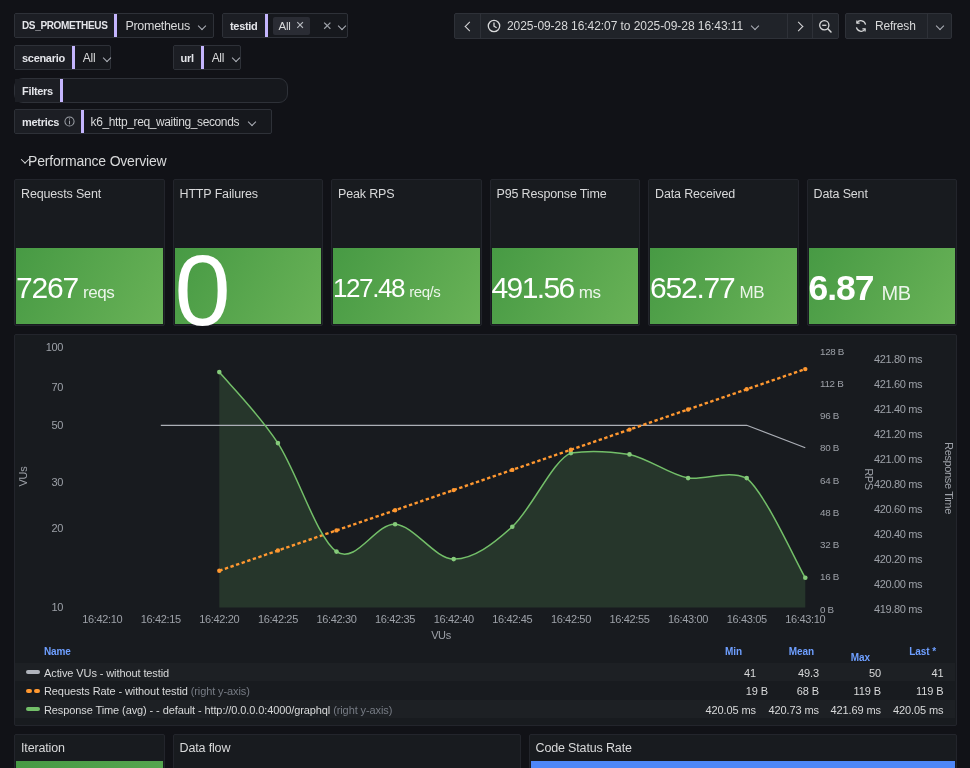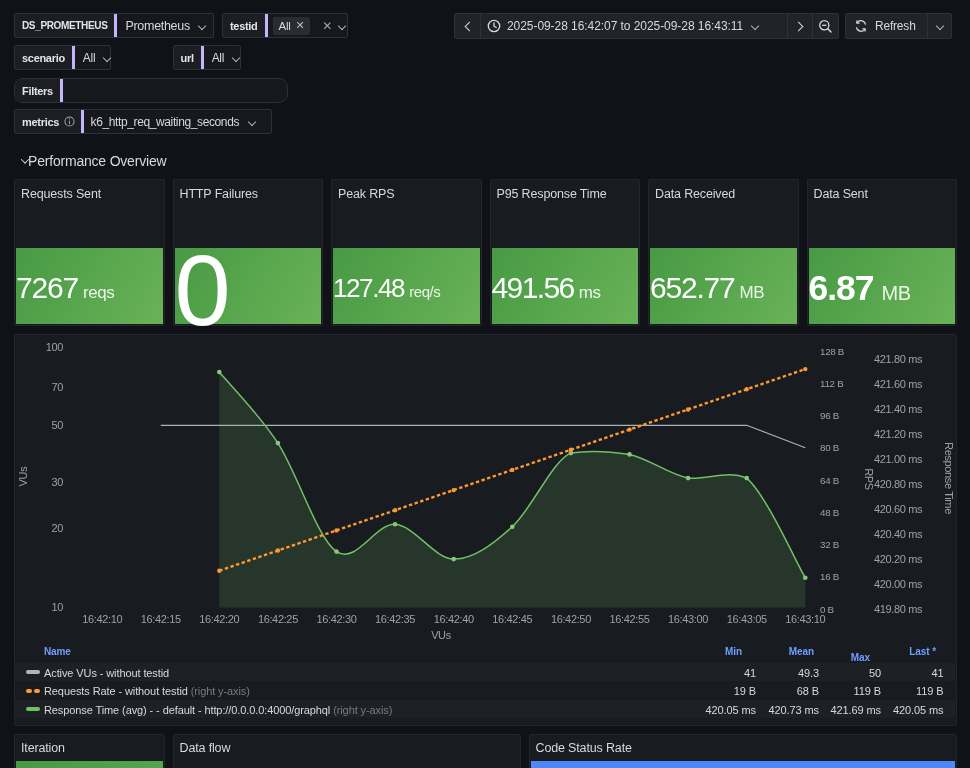--- a/index.html
+++ b/index.html
@@ -270,21 +270,21 @@
 <div class="licon" style="top:670.3px; background:#b0b4bc;"></div>
 <div class="lg" style="left:44px; top:667px;">Active VUs - without testid</div>
 <div class="lgr" style="right:214px; top:667px;">41</div>
 <div class="lgr" style="right:151px; top:667px;">49.3</div>
 <div class="lgr" style="right:89px; top:667px;">50</div>
 <div class="lgr" style="right:26.5px; top:667px;">41</div>
 
 <div class="licon" style="top:688.6px; width:6px; background:#ff9830;"></div>
 <div class="licon" style="top:688.6px; left:34px; width:6px; background:#ff9830;"></div>
 <div class="lg" style="left:44px; top:685.3px;">Requests Rate - without testid <span class="dim">(right y-axis)</span></div>
-<div class="lgr" style="right:214px; top:685.3px;">19 B</div>
+<div class="lgr" style="right:202px; top:685.3px;">19 B</div>
 <div class="lgr" style="right:151px; top:685.3px;">68 B</div>
 <div class="lgr" style="right:89px; top:685.3px;">119 B</div>
 <div class="lgr" style="right:26.5px; top:685.3px;">119 B</div>
 
 <div class="licon" style="top:706.9px; background:#73bf69;"></div>
 <div class="lg" style="left:44px; top:703.6px;">Response Time (avg) - - default - http://0.0.0.0:4000/graphql <span class="dim">(right y-axis)</span></div>
 <div class="lgr" style="right:214px; top:703.6px;">420.05 ms</div>
 <div class="lgr" style="right:151px; top:703.6px;">420.73 ms</div>
 <div class="lgr" style="right:89px; top:703.6px;">421.69 ms</div>
 <div class="lgr" style="right:26.5px; top:703.6px;">420.05 ms</div>

